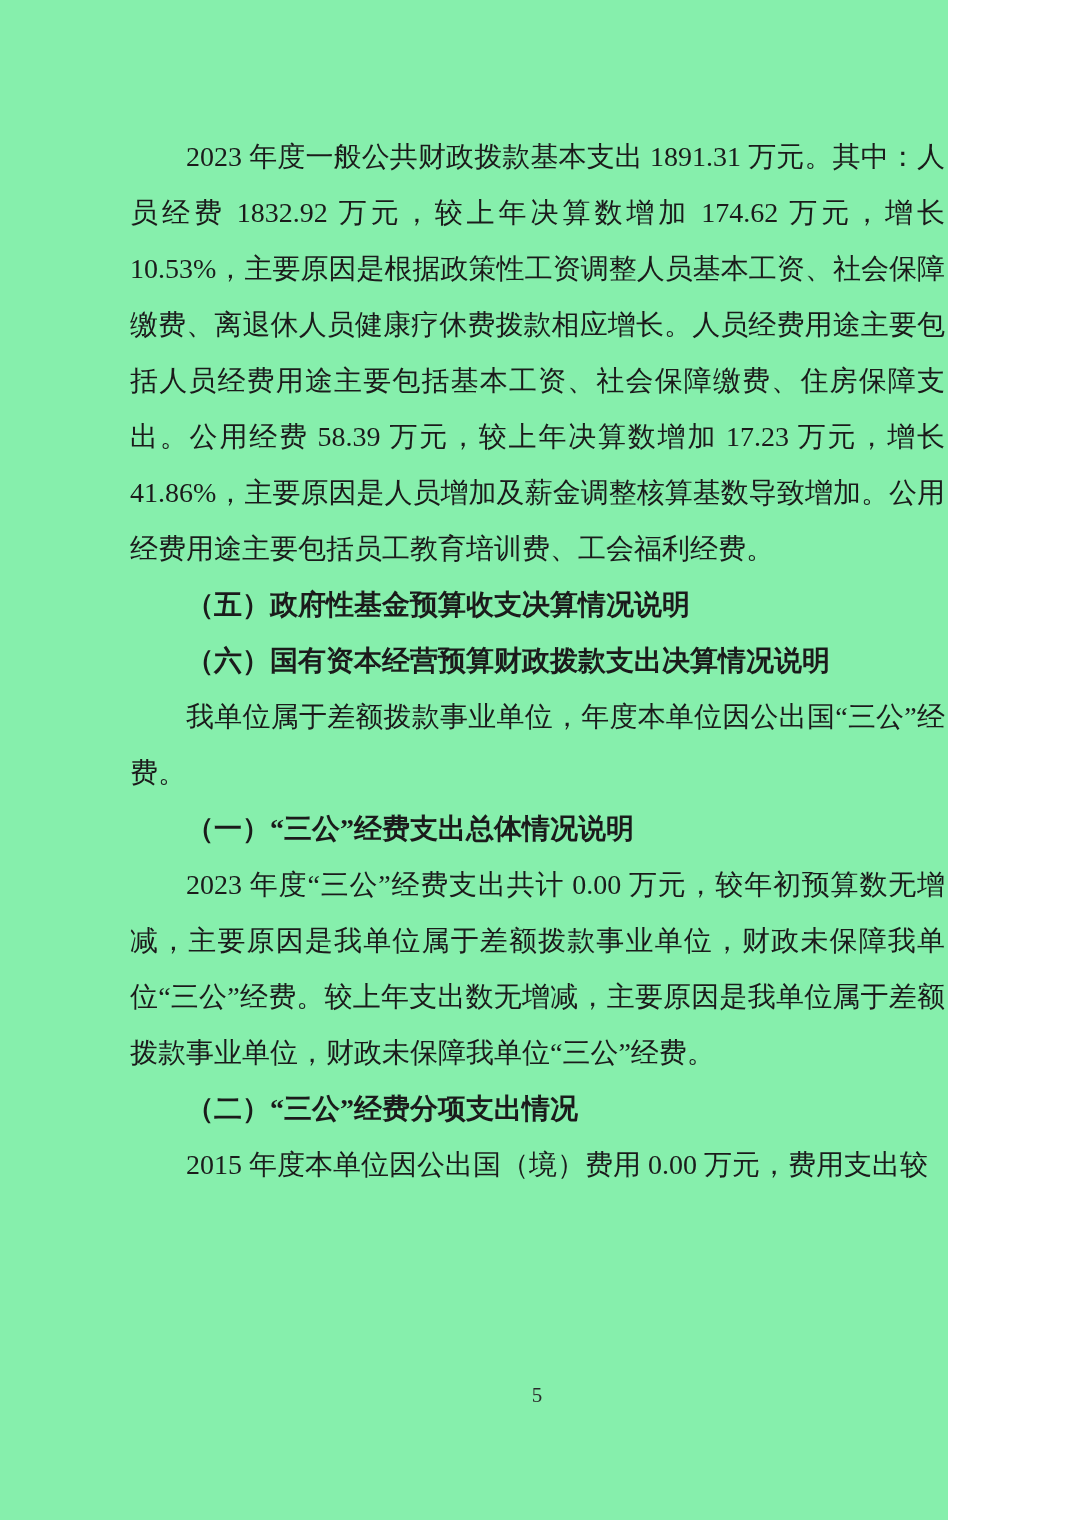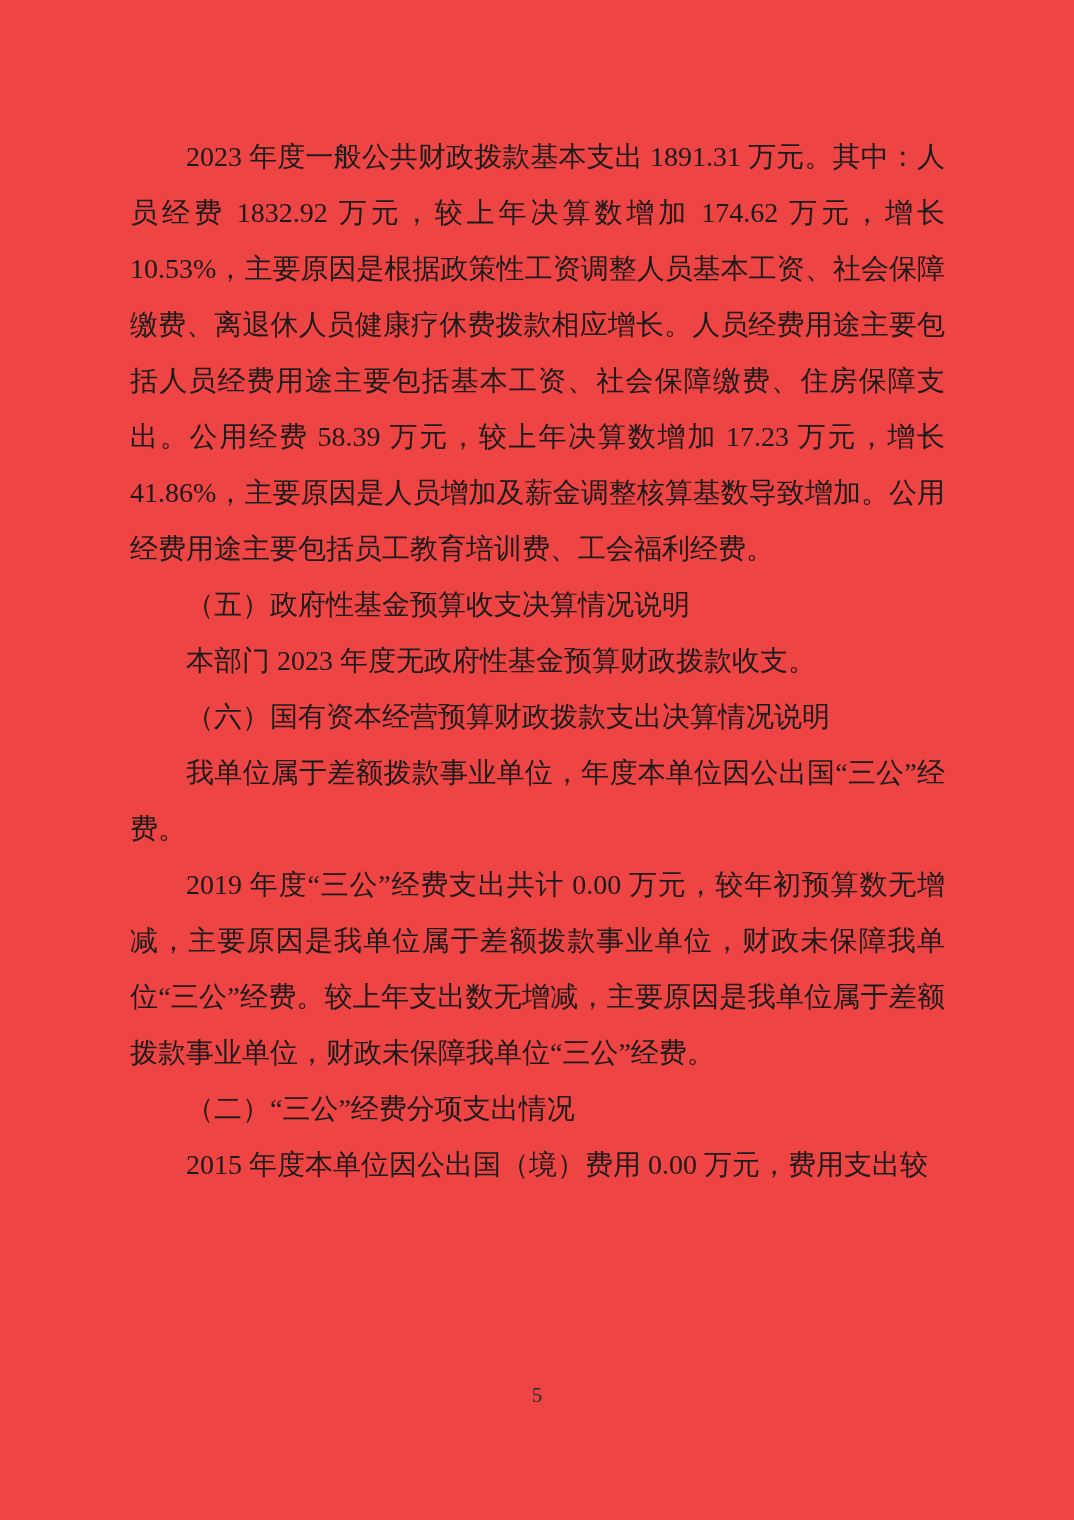--- a/index.html
+++ b/index.html
@@ -2,23 +2,23 @@
 <html><head>
 <meta charset="utf-8">
 <style>
   html, body {
     margin: 0;
     padding: 0;
     background: #ffffff;
   }
   .page {
     position: relative;
-    width: 1074px;
+    width: 948px;
     height: 1520px;
-    background: #ef4444;
+    background: #86efac;
     overflow: hidden;
     font-family: "Liberation Serif", "DejaVu Serif", serif;
     color: #1b1b1b;
   }
   .content {
     position: absolute;
     left: 130px;
     top: 129px;
     width: 815px;
   }
@@ -29,21 +29,21 @@
     text-align: justify;
     text-justify: inter-character;
     text-indent: 2em;
     word-break: normal;
     overflow-wrap: break-word;
   }
   .heading {
     margin: 0;
     font-size: 28px;
     line-height: 56px;
-    font-weight: normal;
+    font-weight: bold;
     text-indent: 2em;
     white-space: nowrap;
   }
   .heading-kai {
     font-family: "Liberation Serif", "DejaVu Serif", serif;
   }
   .heading-hei {
     font-family: "Liberation Sans", "DejaVu Sans", sans-serif;
   }
   .page-number {
@@ -57,21 +57,21 @@
     color: #2a2a2a;
   }
 </style>
 </head>
 <body>
 
 <div class="page">
   <div class="content">
     <p class="para">2023 年度一般公共财政拨款基本支出 1891.31 万元。其中：人员经费 1832.92 万元，较上年决算数增加 174.62 万元，增长 10.53%，主要原因是根据政策性工资调整人员基本工资、社会保障缴费、离退休人员健康疗休费拨款相应增长。人员经费用途主要包括人员经费用途主要包括基本工资、社会保障缴费、住房保障支出。公用经费 58.39 万元，较上年决算数增加 17.23 万元，增长 41.86%，主要原因是人员增加及薪金调整核算基数导致增加。公用经费用途主要包括员工教育培训费、工会福利经费。</p>
     <p class="heading heading-kai">（五）政府性基金预算收支决算情况说明</p>
-    <p class="para">本部门 2023 年度无政府性基金预算财政拨款收支。</p>
     <p class="heading heading-kai">（六）国有资本经营预算财政拨款支出决算情况说明</p>
     <p class="para">我单位属于差额拨款事业单位，年度本单位因公出国“三公”经费。</p>
-    <p class="para">2019 年度“三公”经费支出共计 0.00 万元，较年初预算数无增减，主要原因是我单位属于差额拨款事业单位，财政未保障我单位“三公”经费。较上年支出数无增减，主要原因是我单位属于差额拨款事业单位，财政未保障我单位“三公”经费。</p>
+    <p class="heading heading-kai">（一）“三公”经费支出总体情况说明</p>
+    <p class="para">2023 年度“三公”经费支出共计 0.00 万元，较年初预算数无增减，主要原因是我单位属于差额拨款事业单位，财政未保障我单位“三公”经费。较上年支出数无增减，主要原因是我单位属于差额拨款事业单位，财政未保障我单位“三公”经费。</p>
     <p class="heading heading-kai">（二）“三公”经费分项支出情况</p>
     <p class="para">2015 年度本单位因公出国（境）费用 0.00 万元，费用支出较</p>
   </div>
   <div class="page-number">5</div>
 </div>
 
 </body></html>

